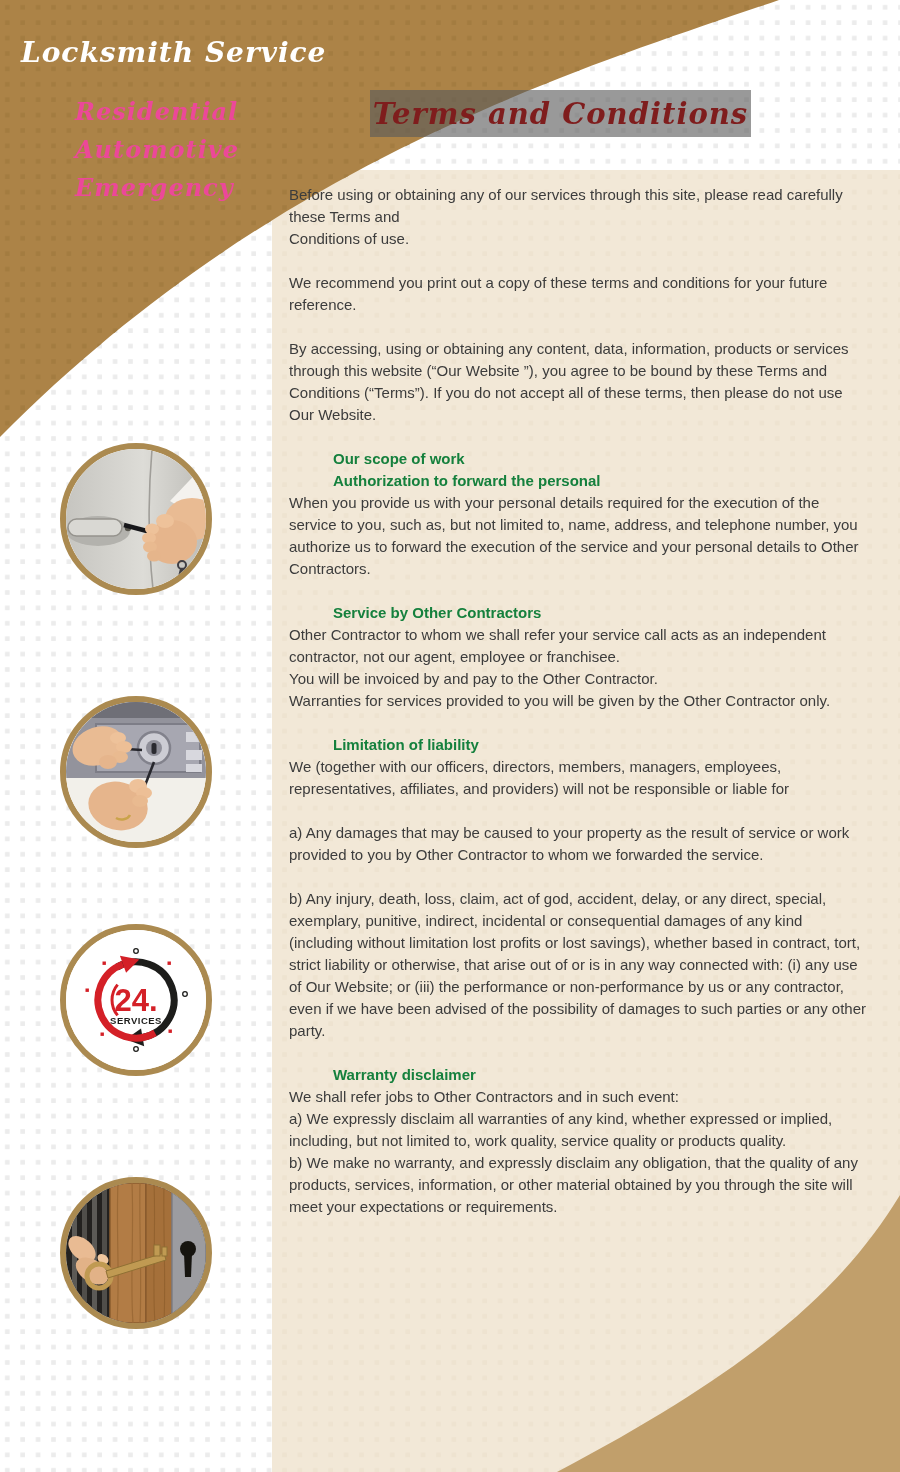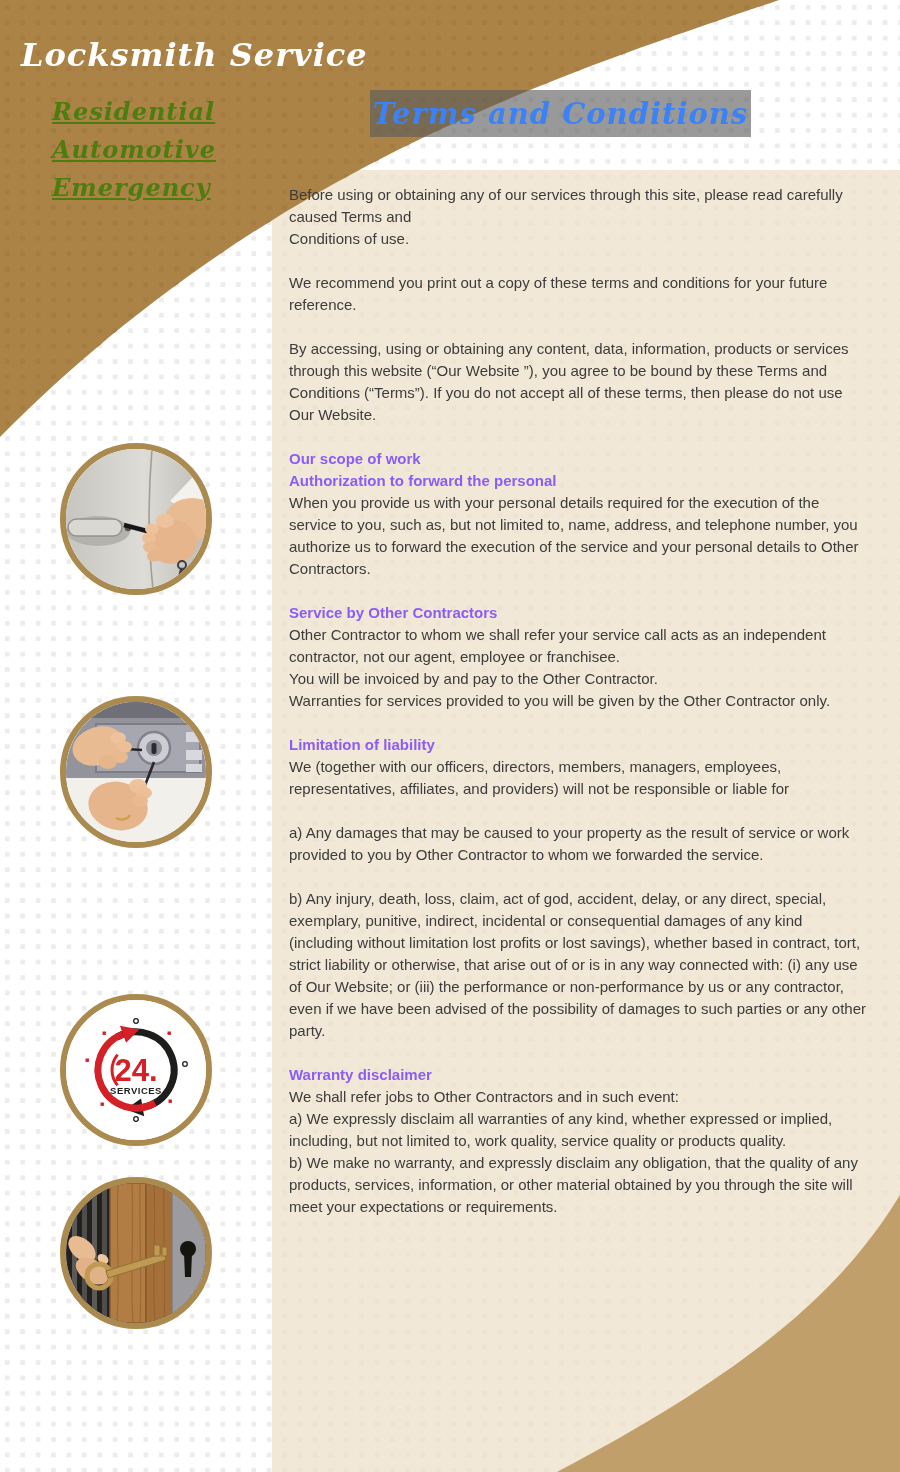--- a/index.html
+++ b/index.html
@@ -2,40 +2,40 @@
 <html><head>
 <meta charset="utf-8">
 <style>
   html,body{margin:0;padding:0;background:#fff;}
   .page{position:relative;width:900px;height:1472px;overflow:hidden;
         font-family:"Liberation Sans",sans-serif;}
   .bg-svg{position:absolute;left:0;top:0;z-index:0;}
 
   .brand-title{position:absolute;left:21px;top:36px;z-index:5;
     font-family:"DejaVu Serif",serif;font-style:italic;font-weight:bold;
-    font-size:32px;letter-spacing:1px;color:#ffffff;}
-  .services{position:absolute;left:52px;top:93px;z-index:5;
+    font-size:28px;letter-spacing:1px;color:#ffffff;}
+  .services{position:absolute;left:75px;top:93px;z-index:5;
     font-family:"DejaVu Serif",serif;font-style:italic;font-weight:bold;
-    font-size:24px;color:#4d7c0f;text-decoration:underline;}
+    font-size:24px;color:#ec4899;}
   .services .svc{height:38px;line-height:38px;letter-spacing:1px;}
 
   .title-bar{position:absolute;left:370px;top:90px;width:381px;height:47px;z-index:6;
     background:rgba(90,90,90,0.62);display:flex;align-items:center;justify-content:center;}
   .title-bar span{font-family:"DejaVu Serif",serif;font-style:italic;font-weight:bold;
-    font-size:29px;letter-spacing:1px;color:#3b82f6;white-space:nowrap;}
+    font-size:29px;letter-spacing:1px;color:#7f1d1d;white-space:nowrap;}
 
   .circle{position:absolute;left:60px;width:140px;height:140px;border:6px solid #ab8a50;
     border-radius:50%;overflow:hidden;background:#fff;z-index:5;}
-  .c1{top:443px;} .c2{top:696px;} .c3{top:994px;} .c4{top:1177px;}
+  .c1{top:443px;} .c2{top:696px;} .c3{top:924px;} .c4{top:1177px;}
   .circle svg{display:block;}
 
   .content{position:absolute;left:289px;top:184px;width:601px;z-index:4;
     font-size:15px;line-height:22px;color:#3c3c3c;}
   .content p{margin:0 0 22px 0;white-space:pre-line;}
-  .content .h{font-weight:bold;color:#8b5cf6;white-space:pre-line;}
+  .content .h{font-weight:bold;color:#15803d;white-space:pre-line;margin-left:44px;}
 </style>
 </head>
 <body>
 
 <div class="page">
 
   <svg class="bg-svg" width="900" height="1472">
     <defs>
       <pattern id="pw" width="15.4" height="15.4" patternUnits="userSpaceOnUse">
         <rect x="5" y="5" width="4.6" height="4.6" fill="#ececec"></rect>
@@ -190,21 +190,21 @@
         <path d="M40,88 L98,70 L100,77 L42,95 Z" fill="#c09a52" stroke="#8f7034" stroke-width="1"></path>
         <rect x="88" y="62" width="6" height="11" fill="#c09a52" stroke="#8f7034" stroke-width="1"></rect>
         <rect x="96" y="64" width="5" height="9" fill="#c09a52" stroke="#8f7034" stroke-width="1"></rect>
       </g>
     </svg>
   </div>
 
   <div class="content">
     <section>
       <p>Before using or obtaining any of our services through this site, please read carefully
-caused Terms and
+these Terms and
 Conditions of use.</p>
       <p>We recommend you print out a copy of these terms and conditions for your future
 reference.</p>
       <p>By accessing, using or obtaining any content, data, information, products or services
 through this website (“Our Website ”), you agree to be bound by these Terms and
 Conditions (“Terms”). If you do not accept all of these terms, then please do not use
 Our Website.</p>
     </section>
     <section>
       <div class="h">Our scope of work</div>

